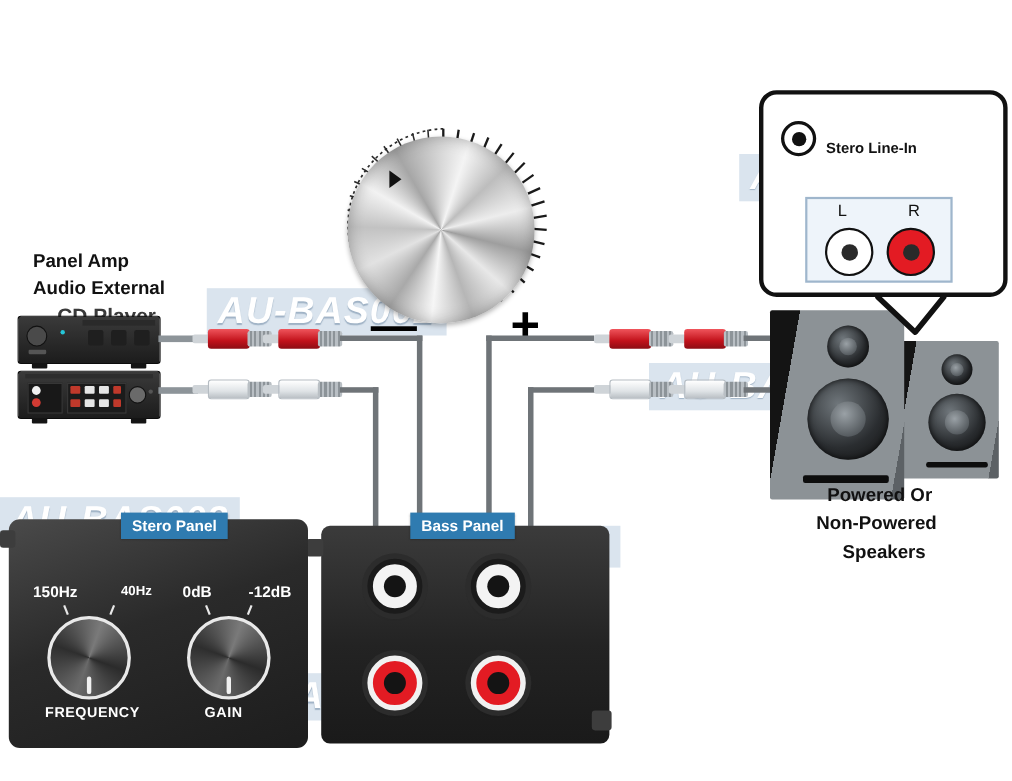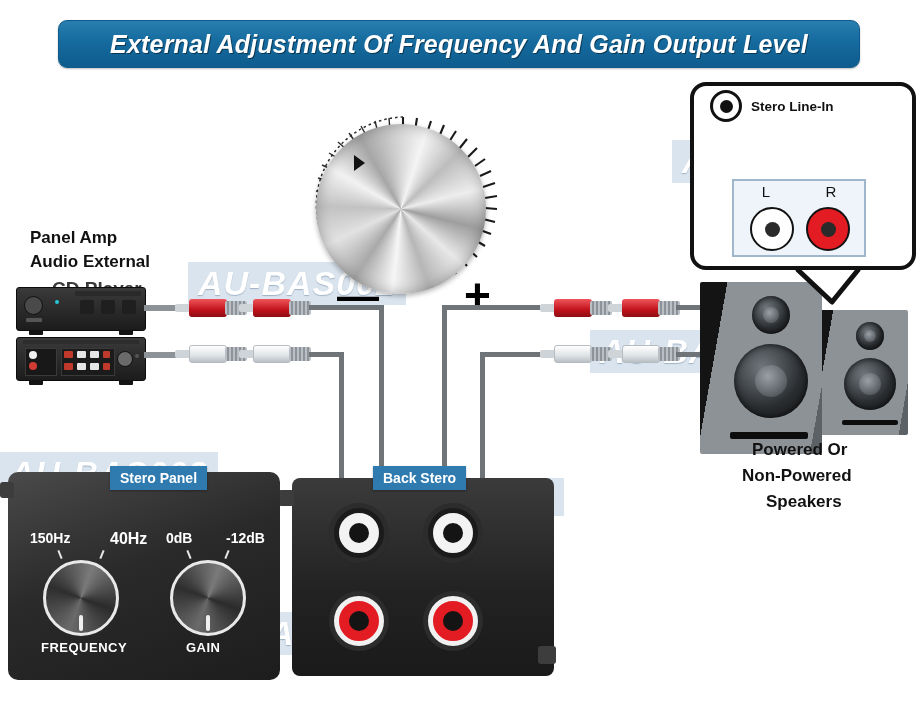--- a/index.html
+++ b/index.html
@@ -138,23 +138,20 @@
     border:1px solid #0c0c0c;border-radius:3px;}
   .amp .btn{position:absolute;background:#c0392b;border-radius:1px;}
   .amp .dial{position:absolute;border-radius:50%;background:#4a4a4a;border:1px solid #111;}
   .amp .foot{position:absolute;height:5px;background:#141414;border-radius:1px;}
 </style>
 </head>
 <body>
 
 <div class="stage">
 
-  <div class="title-bar">
-    <div class="title-text">External Adjustment Of Frequency And Gain Output Level</div>
-  </div>
 
   <div class="wm w1">AU-BAS002</div>
   <div class="wm w2">AU-BAS002</div>
   <div class="wm w3">AU-BAS002</div>
   <div class="wm w4">AU-BAS002</div>
   <div class="wm w5">AU-BAS002</div>
   <div class="wm w6">AU-BAS002</div>
 
   <div class="txt" style="left:30px;top:228px;font-size:17px;">Panel Amp</div>
   <div class="txt" style="left:30px;top:252px;font-size:17px;">Audio External</div>
@@ -313,21 +310,21 @@
   </div>
 
   <div class="txt" style="left:752px;top:440px;font-size:17px;">Powered Or</div>
   <div class="txt" style="left:742px;top:466px;font-size:17px;">Non-Powered</div>
   <div class="txt" style="left:766px;top:492px;font-size:17px;">Speakers</div>
 
   <svg style="position:absolute;left:780px;top:240px;width:120px;height:100px;" viewBox="0 0 120 100">
     <path d="M12 4 L18 30 L52 62 L78 30 L82 4" fill="#ffffff" stroke="#111" stroke-width="5" stroke-linejoin="round"></path>
   </svg>
   <div class="callout">
-    <div class="jackrow" style="left:16px;top:4px;">
+    <div class="jackrow" style="left:16px;top:24px;align-items:flex-end;">
       <div class="jack black">
           <i></i>
         </div>
       <div class="jacklbl">Stero Line-In</div>
     </div>
     <div class="lrbox">
       <div class="lrlabels">
         <span>L</span>
         <span>R</span>
       </div>
@@ -349,25 +346,25 @@
       </div>
     <div class="bp-jack r" style="left:42px;top:118px;">
         <i></i>
       </div>
     <div class="bp-jack r" style="left:136px;top:118px;">
         <i></i>
       </div>
   </div>
   <div class="rect" style="left:278px;top:490px;width:16px;height:16px;background:#3d3d3d;border-radius:3px;"></div>
   <div class="rect" style="left:538px;top:646px;width:18px;height:18px;background:#3d3d3d;border-radius:3px;"></div>
-  <div class="flag" style="left:373px;top:466px;">Back Stero</div>
+  <div class="flag" style="left:373px;top:466px;">Bass Panel</div>
 
   <div class="frontpanel">
     <div class="fp-lbl" style="left:22px;top:58px;font-size:14px;">150Hz</div>
-    <div class="fp-lbl" style="left:102px;top:58px;font-size:16px;">40Hz</div>
+    <div class="fp-lbl" style="left:102px;top:58px;font-size:12px;">40Hz</div>
     <div class="fp-tick" style="left:51px;top:78px;transform:rotate(-22deg);"></div>
     <div class="fp-tick" style="left:93px;top:78px;transform:rotate(22deg);"></div>
     <div class="fp-knob" style="left:35px;top:88px;">
       <div class="ind"></div>
     </div>
     <div class="fp-lbl" style="left:33px;top:168px;font-size:13px;letter-spacing:.5px;">FREQUENCY</div>
 
     <div class="fp-lbl" style="left:158px;top:58px;font-size:14px;">0dB</div>
     <div class="fp-lbl" style="left:218px;top:58px;font-size:14px;">-12dB</div>
     <div class="fp-tick" style="left:180px;top:78px;transform:rotate(-22deg);"></div>

